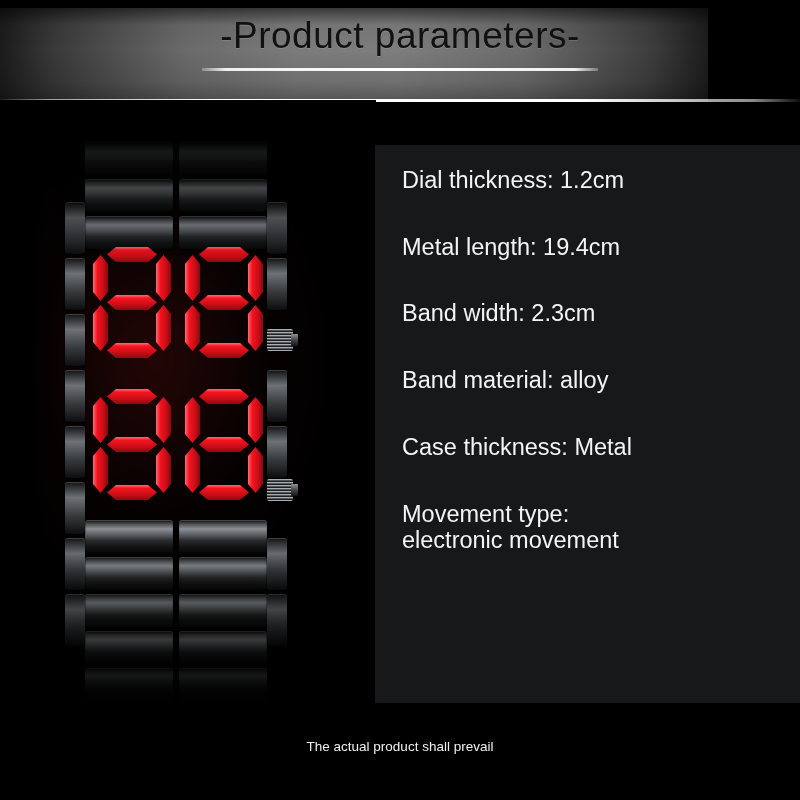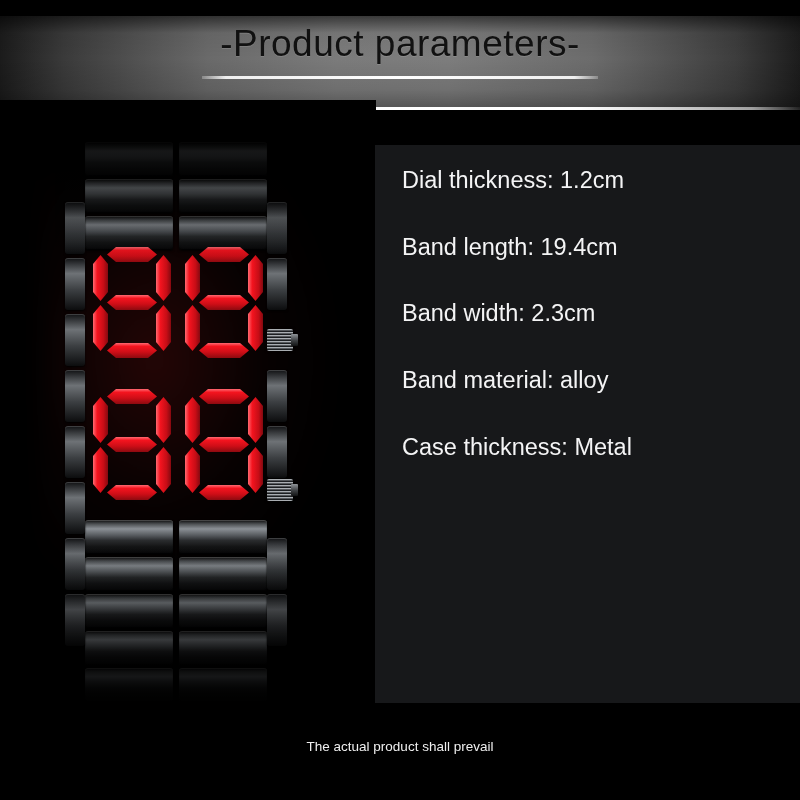--- a/index.html
+++ b/index.html
@@ -17,22 +17,22 @@
     position: relative;
     width: 800px;
     height: 800px;
     background: #000000;
     overflow: hidden;
   }
 
   
   #header {
     position: absolute;
-    left: 0; top: 16px;
-    width: 800px;
+    left: 0; top: 8px;
+    width: 708px;
     height: 94px;
     background:
       linear-gradient(to right,
         #1b1b1b 0%,
         #3a3a3a 8%,
         #6a6a6a 26%,
         #7b7b7b 42%,
         #7d7d7d 56%,
         #6c6c6c 74%,
         #3d3d3d 92%,
@@ -387,24 +387,26 @@
       <div class="crown" id="crown-bottom"></div>
 
       <div id="band-fade-top"></div>
       <div id="band-fade-bottom"></div>
     </div>
   </div>
 
   <div id="spec-panel">
     <ul id="spec-list">
       <li>Dial thickness: 1.2cm</li>
-      <li>Band length: 19.4cm</li>
+      <li>Metal length: 19.4cm</li>
       <li>Band width: 2.3cm</li>
       <li>Band material: alloy</li>
       <li>Case thickness: Metal</li>
+      <li>Movement type:
+electronic movement</li>
     </ul>
   </div>
 
   <div id="footer-note">
     <div>The actual product shall prevail</div>
   </div>
 
 </div>
 
 </body></html>

